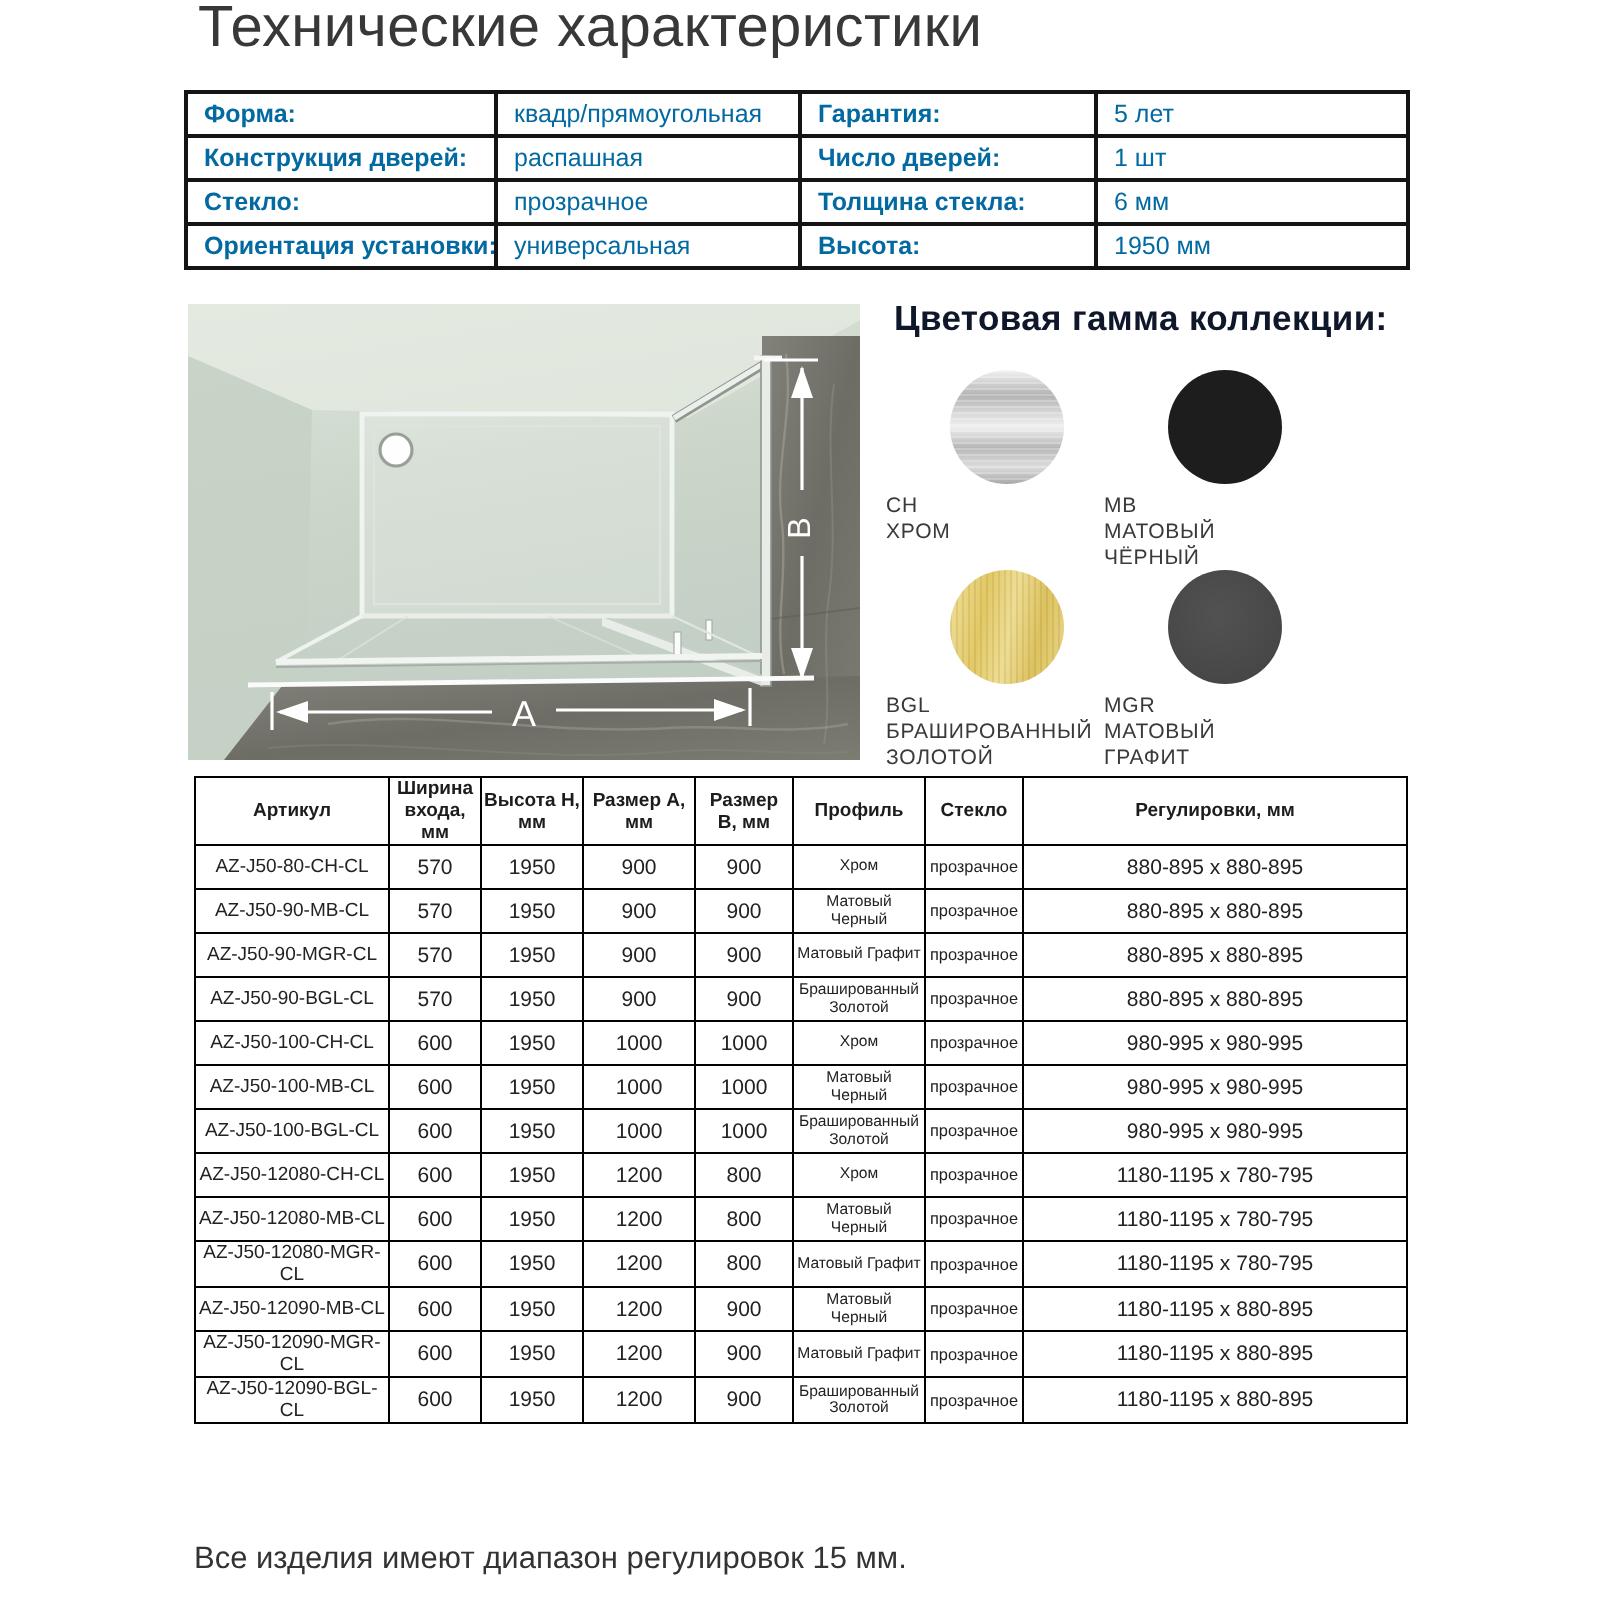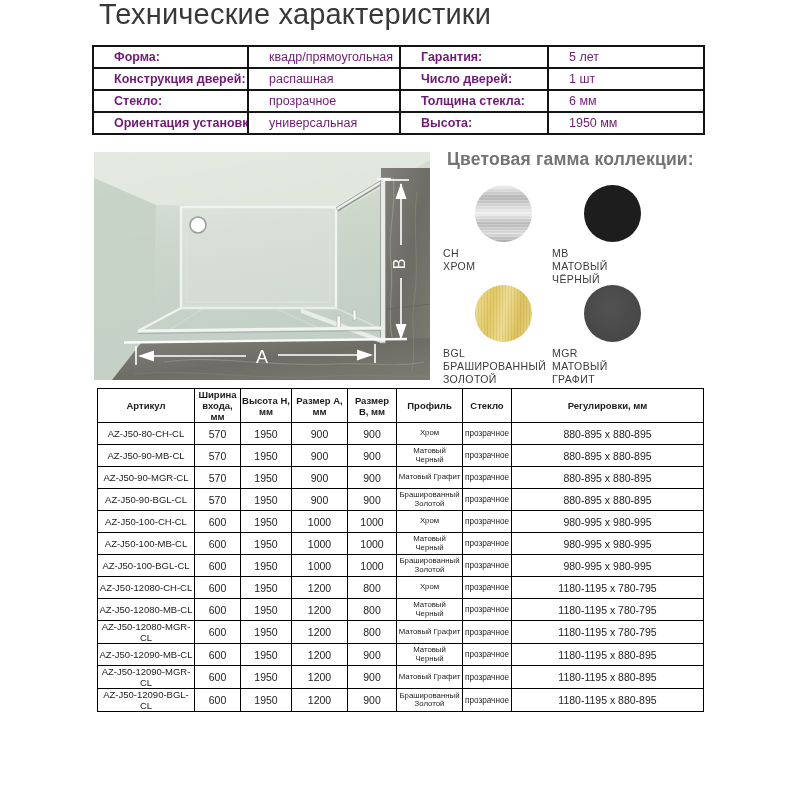--- a/index.html
+++ b/index.html
@@ -7,30 +7,30 @@
   body { font-family:"Liberation Sans", sans-serif; color:#1a1a1a; }
   .page { position:relative; width:800px; height:800px; background:#fff; overflow:hidden; }
 
   
   .page-title { position:absolute; left:99px; top:-2px; font-size:29px; font-weight:400;
     color:#383838; letter-spacing:0.2px; }
 
   
   .spec-table { position:absolute; left:92px; top:45px; width:611px;
     border-collapse:collapse; table-layout:fixed; }
-  .spec-table td { border:2px solid #141414; font-size:12.5px; color:#701a75;
-    padding:2px 20px; height:22px; vertical-align:middle; white-space:nowrap; overflow:hidden; }
+  .spec-table td { border:2px solid #141414; font-size:12.5px; color:#0369a1;
+    padding:2px 8px; height:22px; vertical-align:middle; white-space:nowrap; overflow:hidden; }
   .spec-table td.lbl { font-weight:bold; }
 
   
   .diagram { position:absolute; left:94px; top:152px; width:336px; height:228px; }
 
   
   .colors-title { position:absolute; left:447px; top:149px; font-size:17.5px; font-weight:bold;
-    color:#737373; letter-spacing:0.2px; }
+    color:#0f172a; letter-spacing:0.2px; }
   .swatch { position:absolute; width:120px; text-align:left; }
   .swatch .circle { width:57px; height:57px; border-radius:50%; margin:0 auto 5px auto; }
   .sw-code { font-size:10.5px; color:#3a3a3a; letter-spacing:0.4px; line-height:13px; margin-top:3px; }
   .sw-name { font-size:10.5px; color:#3a3a3a; letter-spacing:0.4px; line-height:13px; white-space:pre-line; }
   .circle.chrome { background-image:
       repeating-linear-gradient(180deg, rgba(255,255,255,0.25) 0 1px, rgba(0,0,0,0) 1px 3px),
       linear-gradient(180deg,#f2f2f2 0%,#b3b3b3 22%,#d8d8d8 38%,#efefef 50%,#b7b7b7 68%,#dcdcdc 85%,#a8a8a8 100%); }
   .circle.black { background:#1d1d1d; }
   .circle.gold { background-image:
       repeating-linear-gradient(90deg, rgba(140,105,25,0.14) 0 1px, rgba(0,0,0,0) 1px 3px),
@@ -349,14 +349,15 @@
           <td class="c3">1200</td>
           <td class="c4">900</td>
           <td class="c5">Брашированный
 Золотой</td>
           <td class="c6">прозрачное</td>
           <td class="c7">1180-1195 x 880-895</td>
         </tr>
       </tbody>
   </table>
 
+  <div class="footer-note">Все изделия имеют диапазон регулировок 15 мм.</div>
 
 </div>
 
 </body></html>

